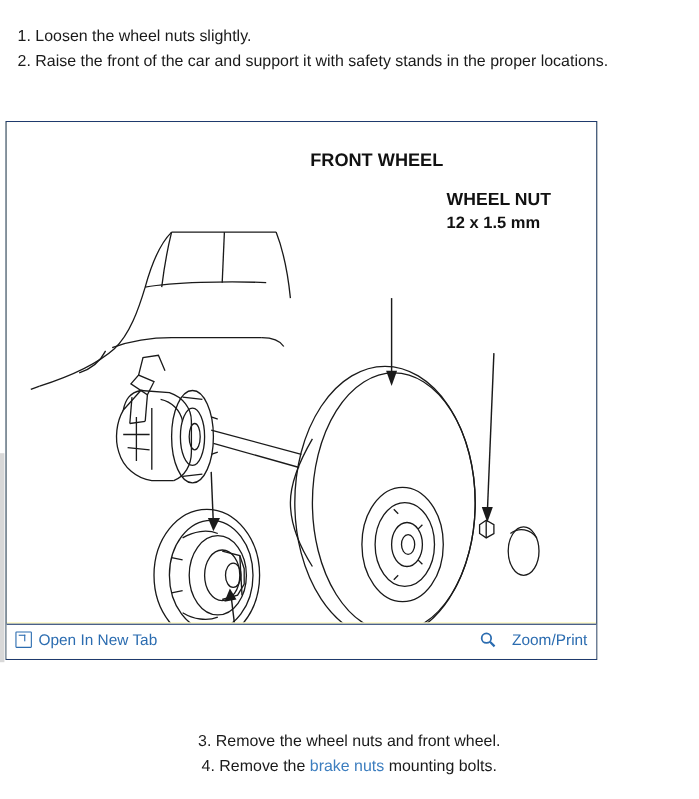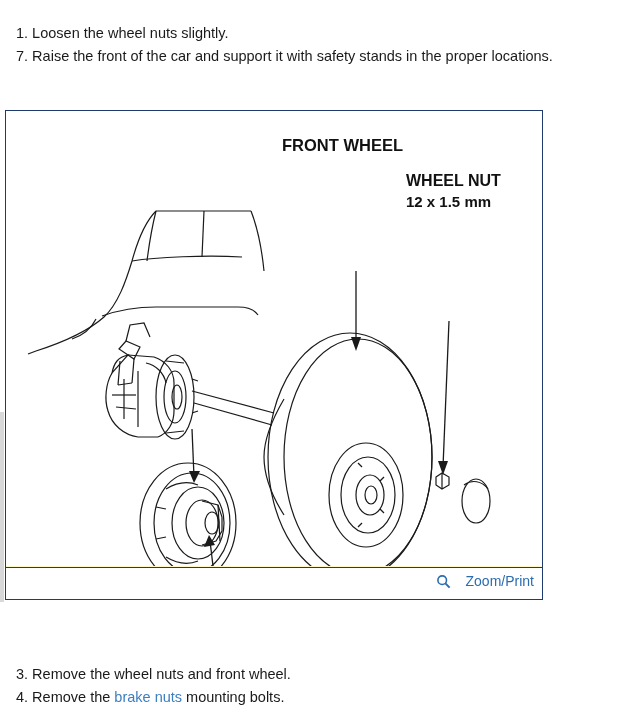--- a/index.html
+++ b/index.html
@@ -30,20 +30,21 @@
   .steps-bottom {
     position: absolute;
     left: 0;
     top: 663px;
     width: 635px;
     padding: 0 16px;
     box-sizing: border-box;
     font-size: 14.5px;
     line-height: 23px;
     color: #1a1a1a;
+    text-align: center;
   }
   .step-line {
     white-space: nowrap;
   }
   .link {
     color: #3d7ebf;
     text-decoration: none;
   }
 
   .figure-box {
@@ -136,21 +137,21 @@
   }
   text { font-family: "Liberation Sans", sans-serif; }
 </style>
 </head>
 <body>
 
 <div class="page">
 
   <div class="steps-top">
     <div class="step-line">1. Loosen the wheel nuts slightly.</div>
-    <div class="step-line">7. Raise the front of the car and support it with safety stands in the proper locations.</div>
+    <div class="step-line">2. Raise the front of the car and support it with safety stands in the proper locations.</div>
   </div>
 
   <div class="left-strip"></div>
 
   <div class="figure-box">
 
     <div class="figure-inner">
       <svg width="536" height="455" viewBox="0 0 536 455" xmlns="http://www.w3.org/2000/svg">
         <rect x="0" y="0" width="536" height="455" fill="#ffffff"></rect>
 
@@ -239,20 +240,24 @@
         <text id="t-front-wheel" x="276" y="40" font-size="16.5" font-weight="bold" fill="#111111">FRONT WHEEL</text>
         <text id="t-wheel-nut" x="400" y="75" font-size="16" font-weight="bold" fill="#111111">WHEEL NUT</text>
         <text id="t-wheel-nut-spec" x="400" y="96" font-size="15" font-weight="bold" fill="#111111">12 x 1.5 mm</text>
         <text id="t-spindle-nut" x="176" y="512" font-size="16" font-weight="bold" fill="#111111">SPINDLE NUT</text>
         <text id="t-spindle-nut-spec" x="176" y="533" font-size="15" font-weight="bold" fill="#111111">24 x 1.5 mm</text>
         <text id="t-spindle-nut-note" x="176" y="554" font-size="15" font-weight="bold" fill="#111111">Replace.</text>
       </svg>
     </div>
 
     <div class="fig-toolbar">
+      <div class="tool-left">
+        <span class="icon-box newtab-icon"></span>
+        <span>Open In New Tab</span>
+      </div>
       <div class="tool-right">
         <span class="zoom-icon">
           <svg width="15" height="15" viewBox="0 0 15 15">
             <circle cx="6.2" cy="6.2" r="4.3" fill="none" stroke="#2b6cb0" stroke-width="1.6"></circle>
             <line x1="9.4" y1="9.4" x2="13.6" y2="13.6" stroke="#2b6cb0" stroke-width="2"></line>
           </svg>
         </span>
         <span>Zoom/Print</span>
       </div>
     </div>

